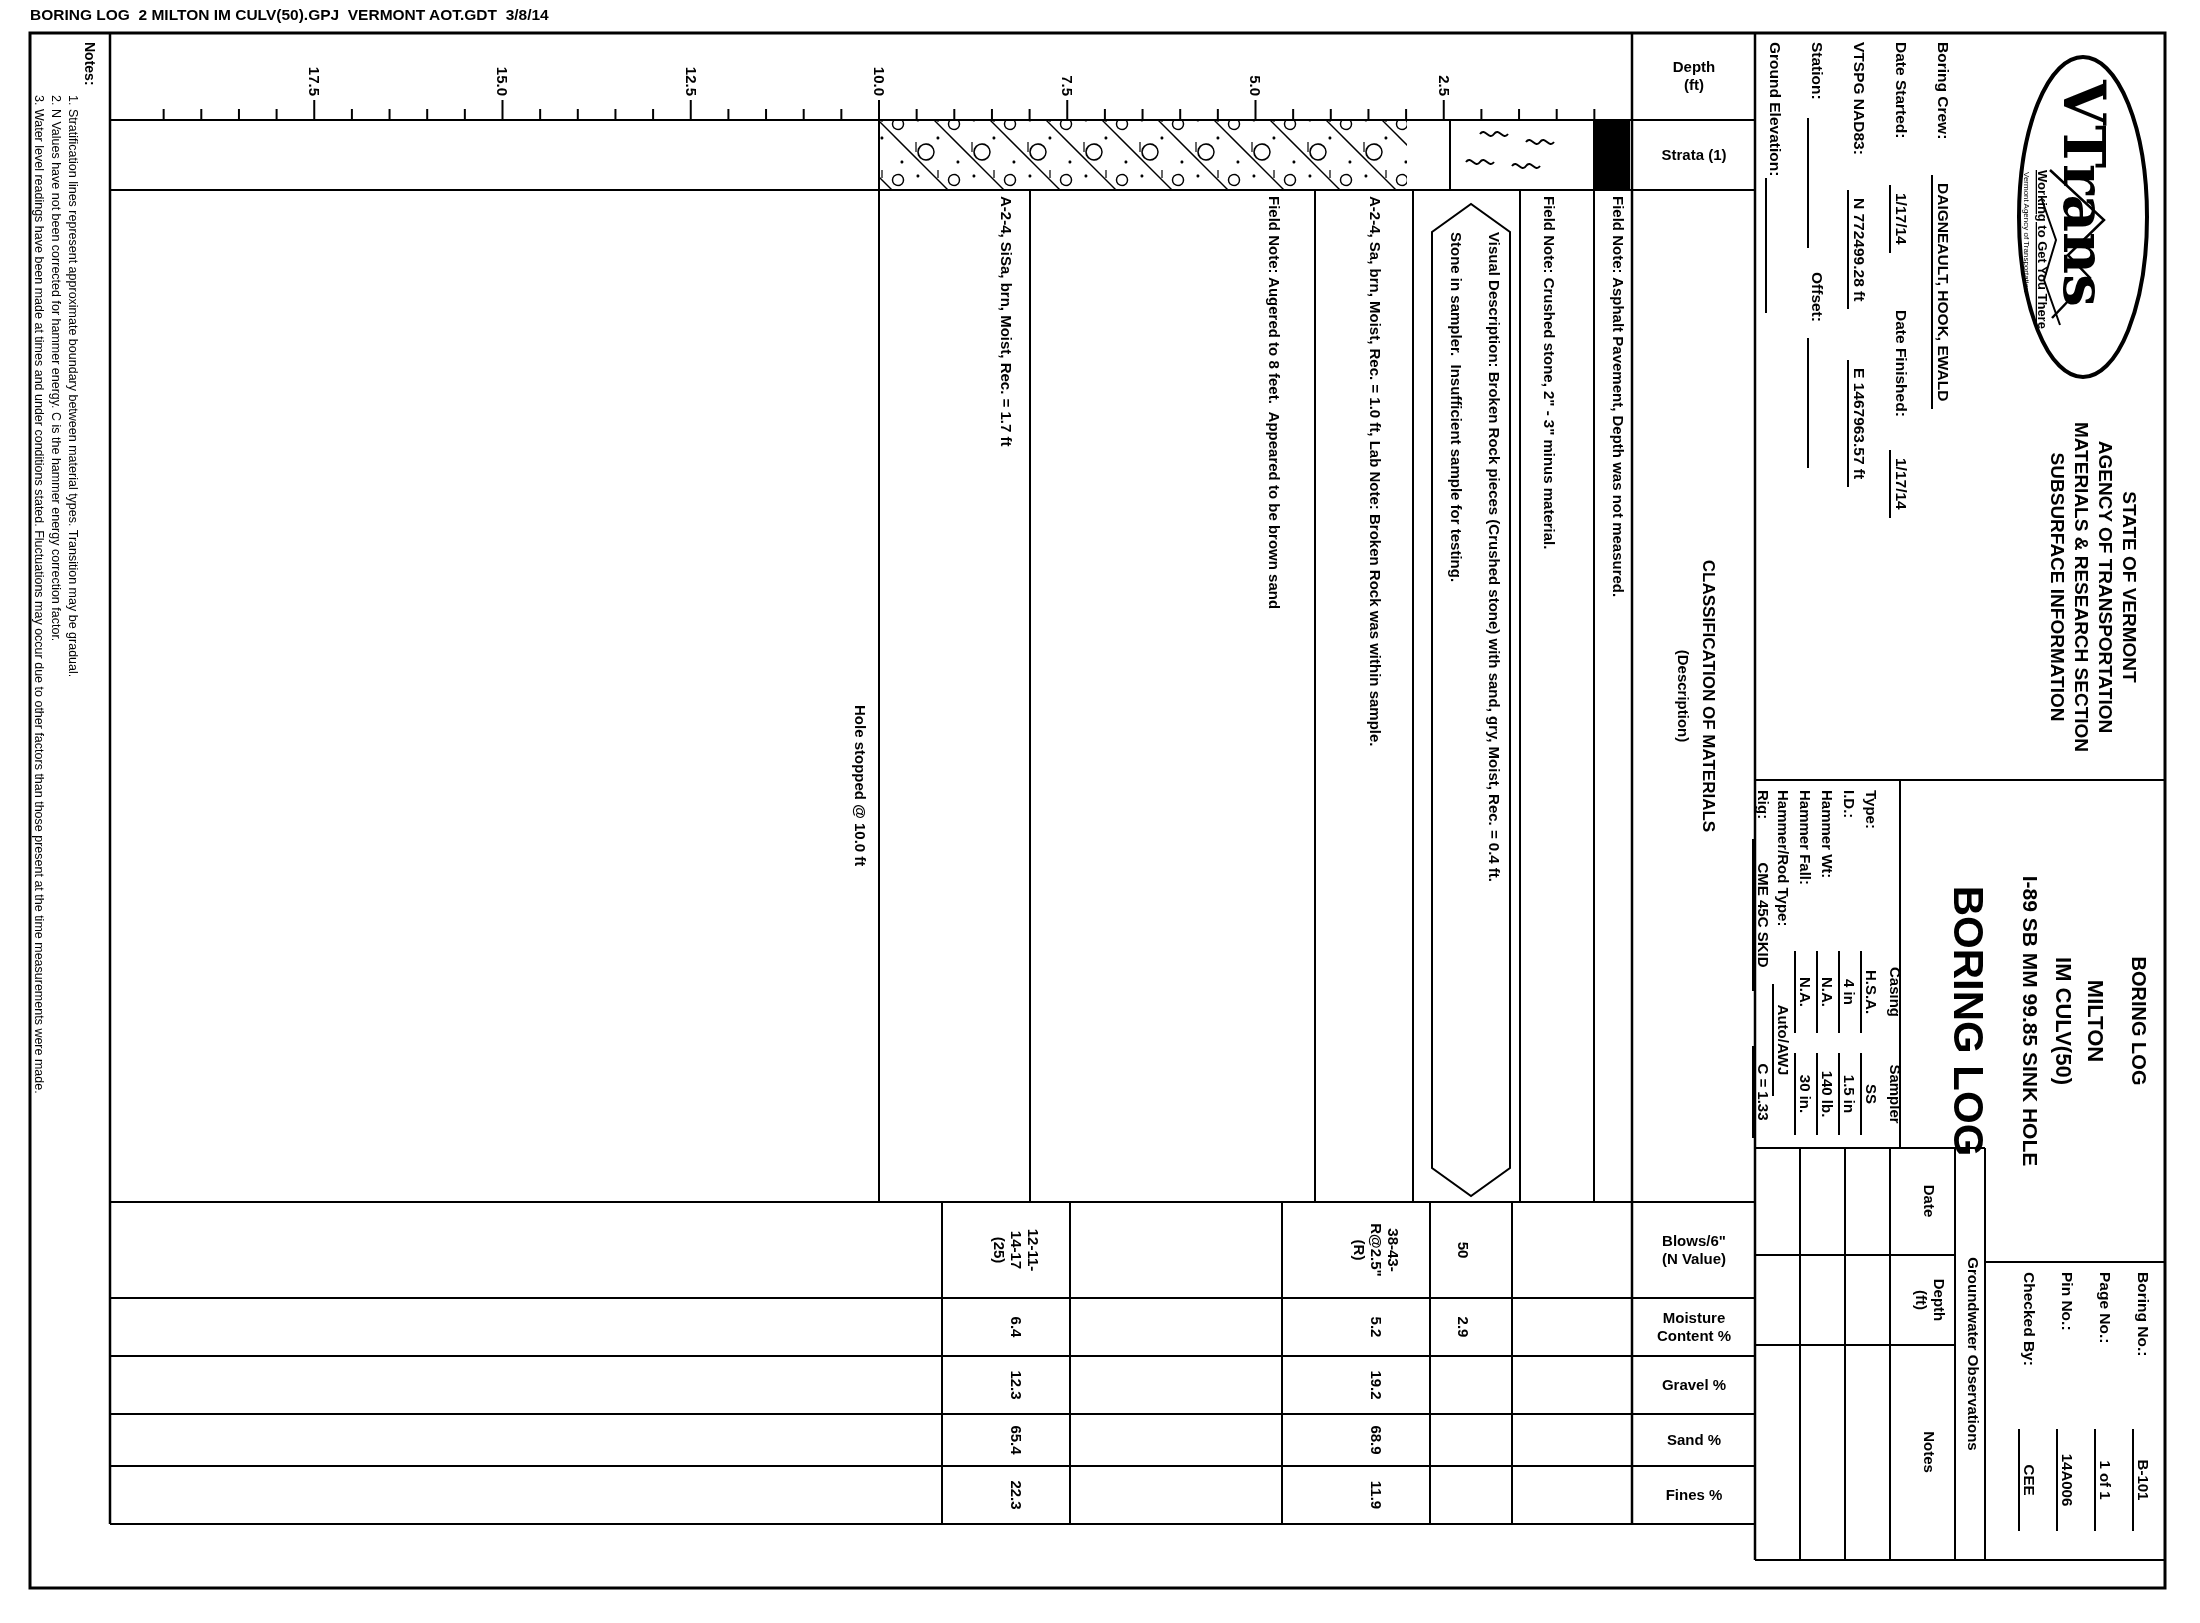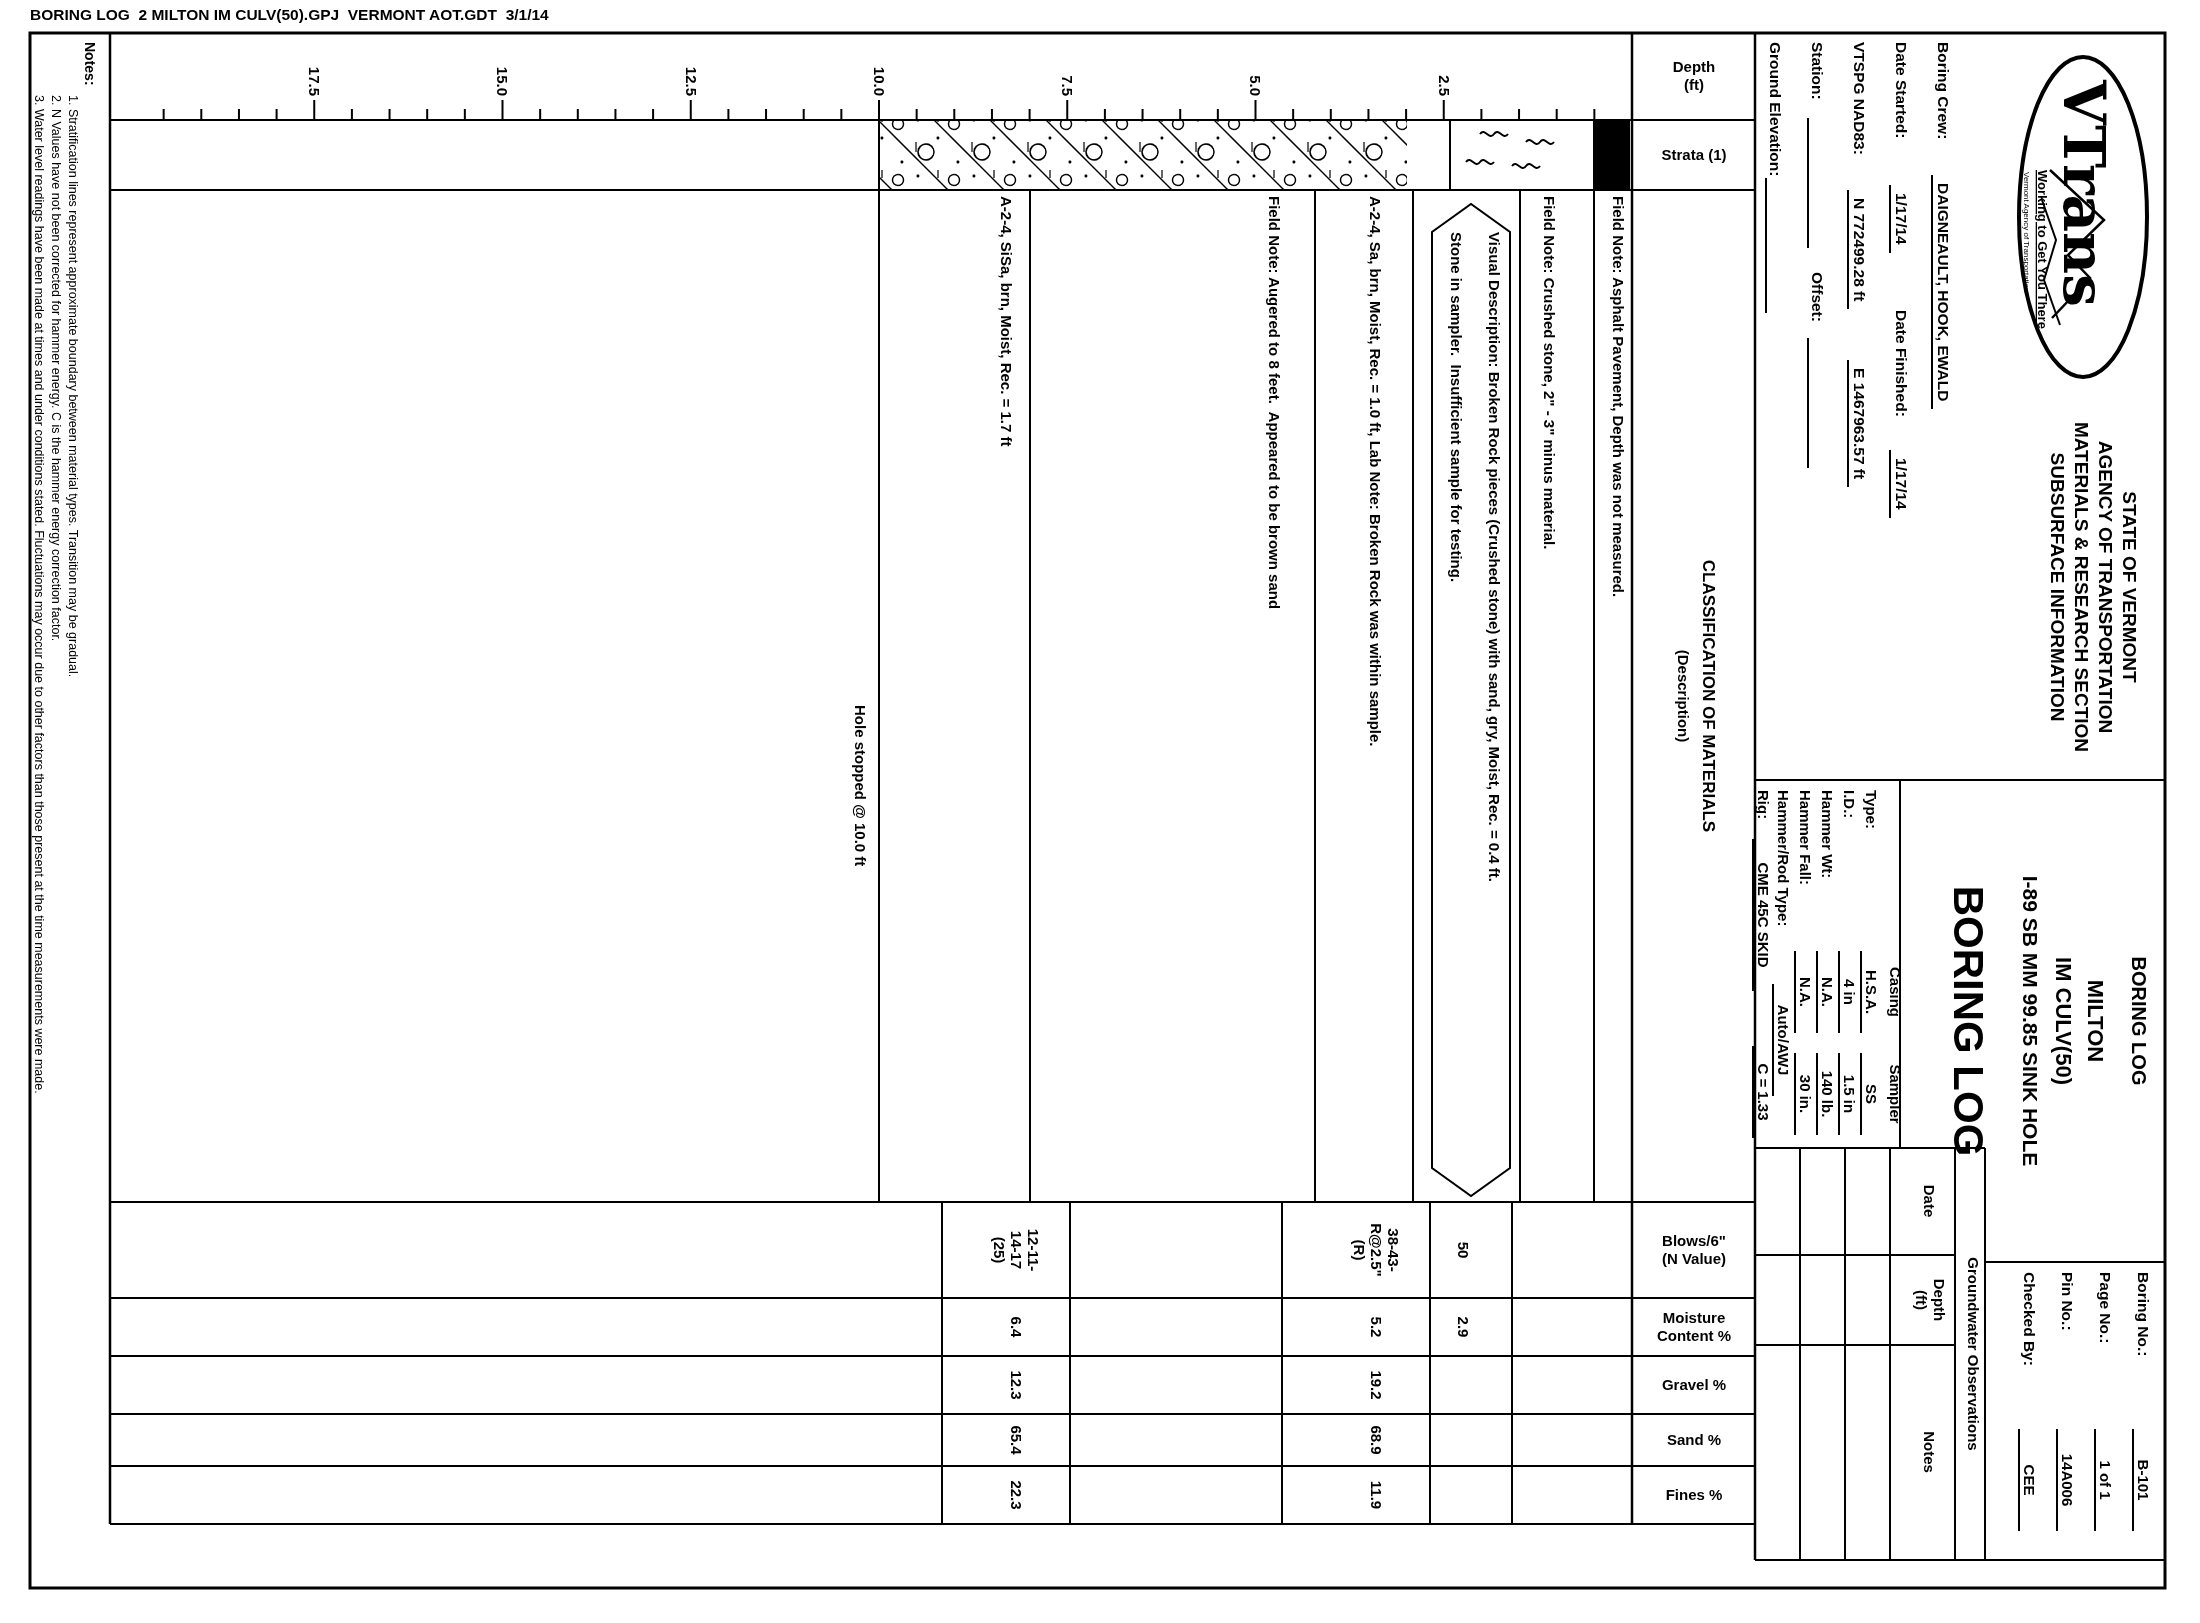--- a/index.html
+++ b/index.html
@@ -22,21 +22,21 @@
   .val{position:absolute;transform:translate(-50%,-50%);font-size:15px;font-weight:bold;
     text-align:center;line-height:17px;white-space:pre;}
   .dlabel{position:absolute;width:58px;text-align:right;font-size:15px;font-weight:bold;}
   .note-item{position:absolute;left:95px;font-size:12.5px;white-space:pre;}
 </style>
 </head>
 <body>
 
 <div class="viewport">
 
-  <div class="gpj">BORING LOG  2 MILTON IM CULV(50).GPJ  VERMONT AOT.GDT  3/1/14</div>
+  <div class="gpj">BORING LOG  2 MILTON IM CULV(50).GPJ  VERMONT AOT.GDT  3/8/14</div>
 
   <div class="page">
 
     <svg class="overlay" width="1623" height="2200" viewBox="0 0 1623 2200">
       <defs>
         <pattern id="gravel" width="56" height="56" patternUnits="userSpaceOnUse">
           <line x1="-4" y1="46" x2="46" y2="-4" stroke="#000" stroke-width="1.5"></line>
           <line x1="24" y1="74" x2="74" y2="24" stroke="#000" stroke-width="1.5"></line>
           <circle cx="40" cy="42" r="8" fill="none" stroke="#000" stroke-width="1.6"></circle>
           <circle cx="12" cy="14" r="5.5" fill="none" stroke="#000" stroke-width="1.4"></circle>

